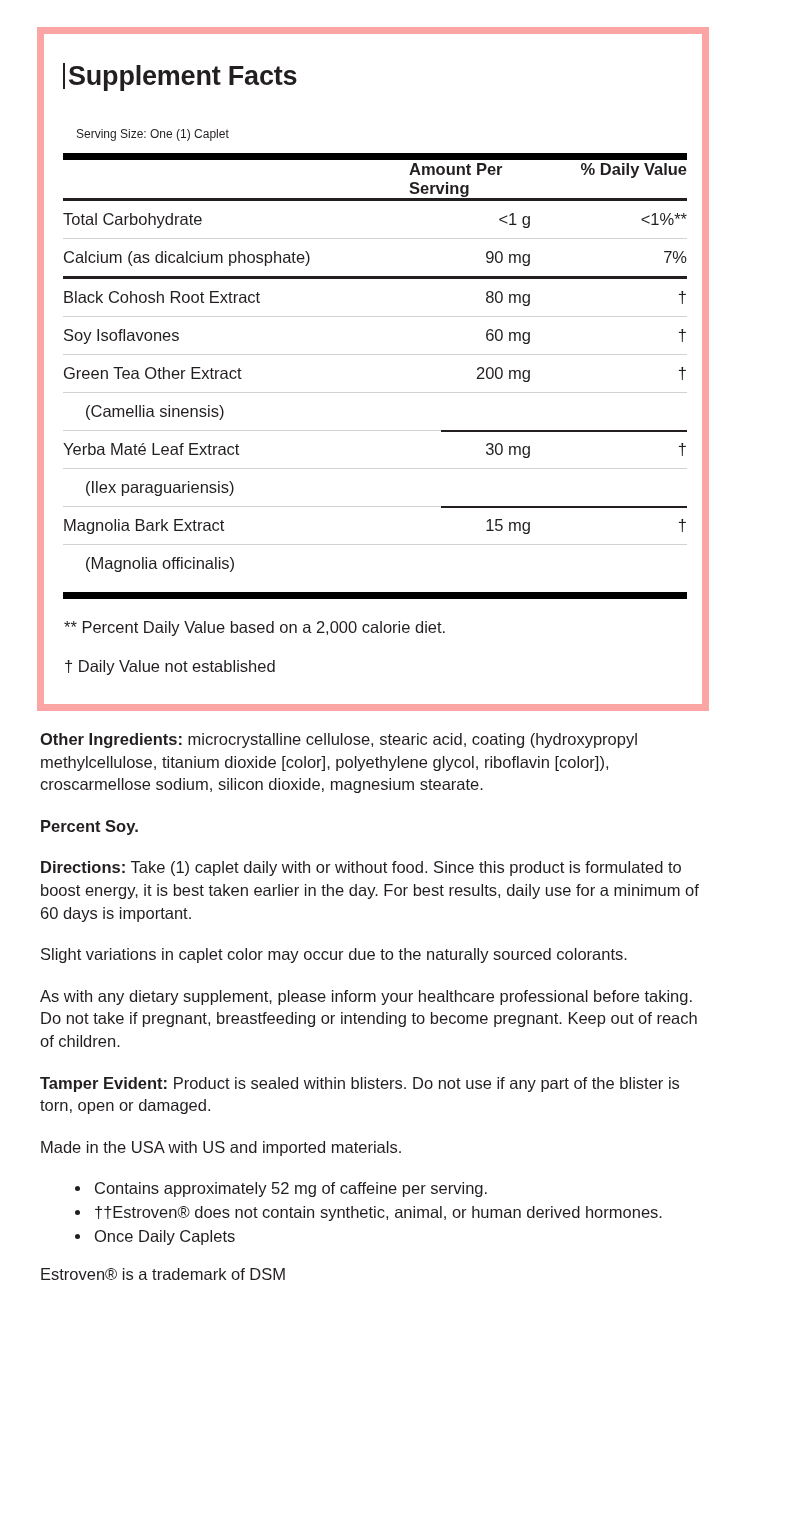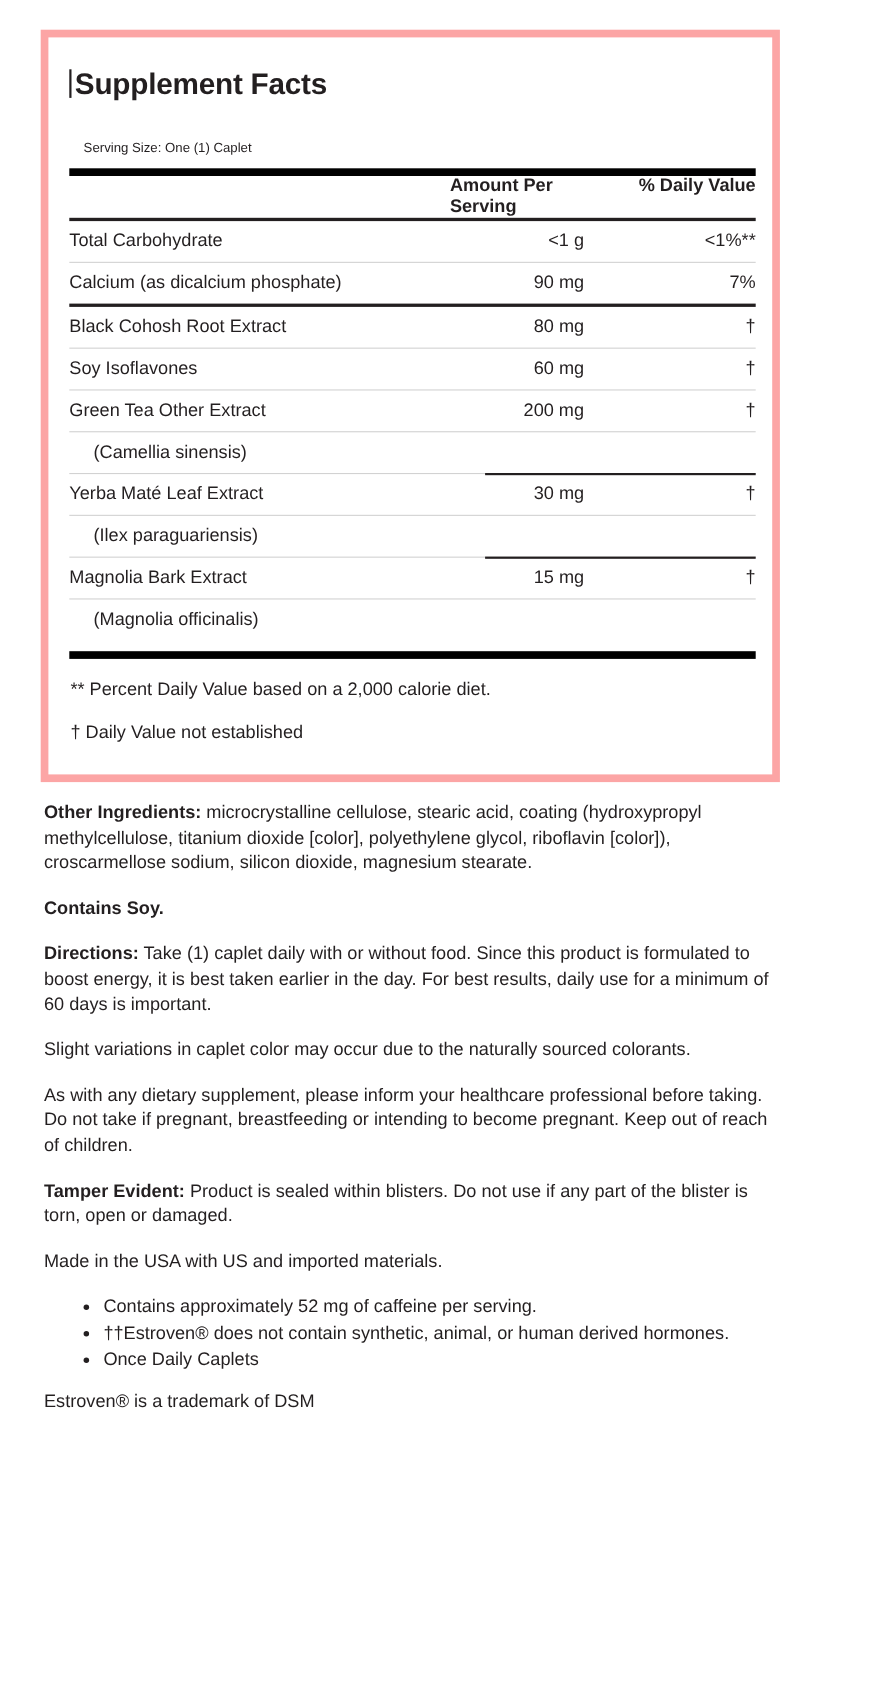--- a/index.html
+++ b/index.html
@@ -282,21 +282,21 @@
       <p>** Percent Daily Value based on a 2,000 calorie diet.</p>
       <p>† Daily Value not established</p>
     </div>
   </div>
 </div>
 
 <div class="body-copy">
 
   <p><b>Other Ingredients:</b><span> microcrystalline cellulose, stearic acid, coating (hydroxypropyl methylcellulose, titanium dioxide [color], polyethylene glycol, riboflavin [color]), croscarmellose sodium, silicon dioxide, magnesium stearate.</span></p>
 
-  <p><b>Contains Soy.</b></p>
+  <p><b>Percent Soy.</b></p>
 
   <p><b>Directions:</b><span> Take (1) caplet daily with or without food. Since this product is formulated to boost energy, it is best taken earlier in the day. For best results, daily use for a minimum of 60 days is important.</span></p>
 
 
   <p>Slight variations in caplet color may occur due to the naturally sourced colorants.</p>
 
   <p>As with any dietary supplement, please inform your healthcare professional before taking. Do not take if pregnant, breastfeeding or intending to become pregnant. Keep out of reach of children.</p>
 
   <p><b>Tamper Evident:</b><span> Product is sealed within blisters. Do not use if any part of the blister is torn, open or damaged.</span></p>
 

